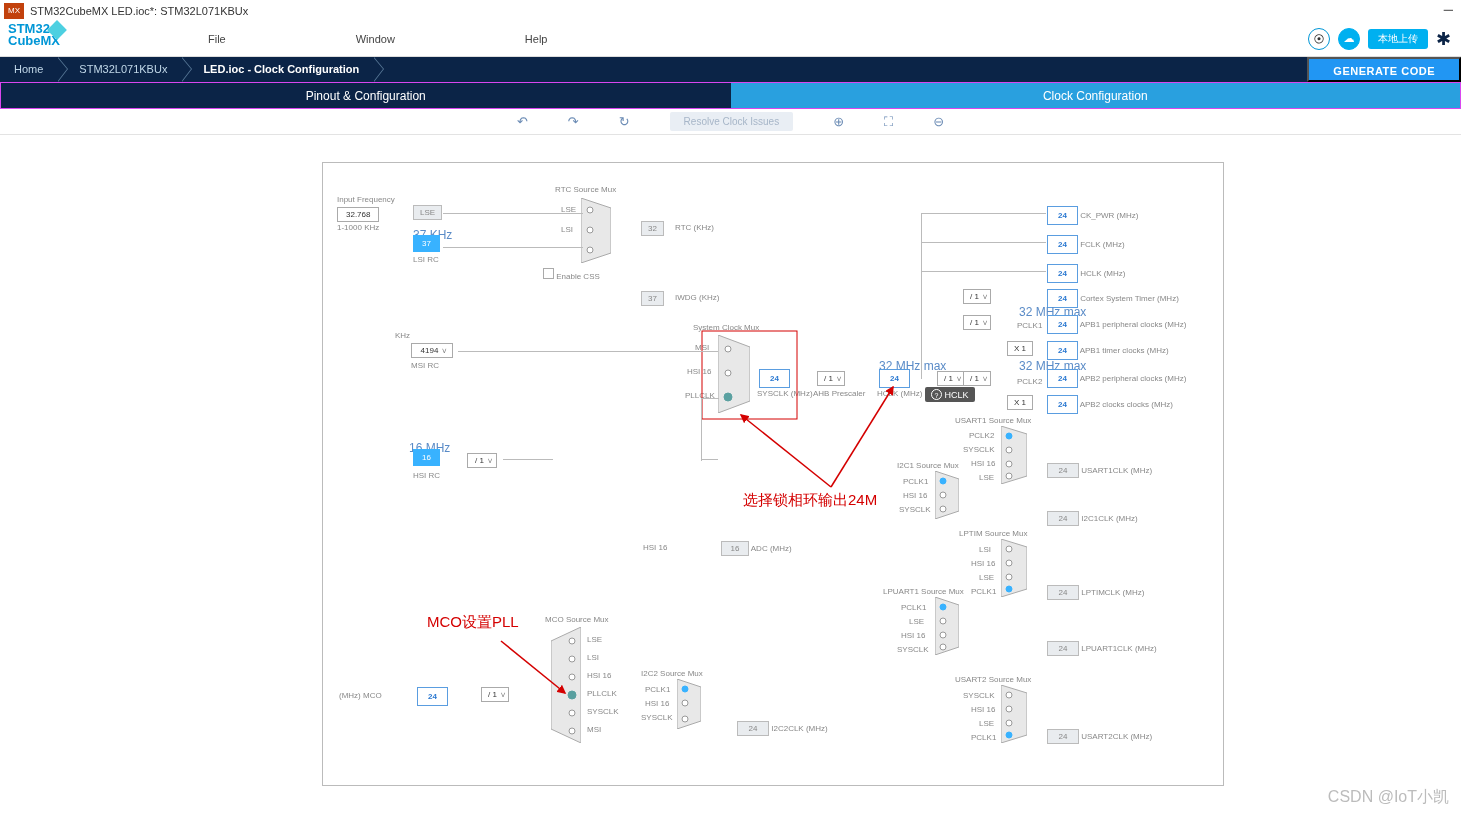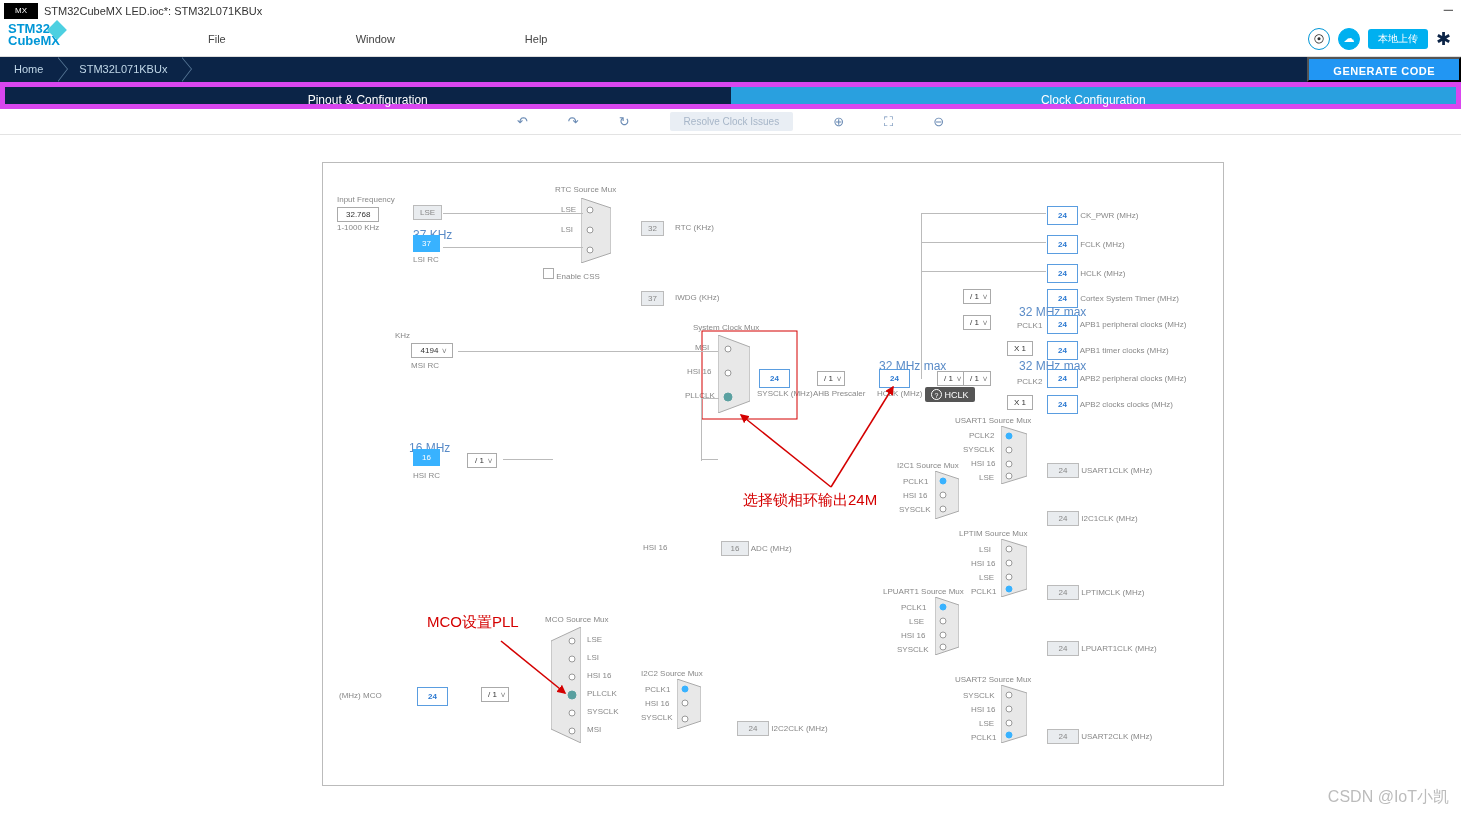--- a/index.html
+++ b/index.html
@@ -1,35 +1,35 @@
 <!DOCTYPE html>
 <html><head>
 <meta charset="utf-8">
 <style>
 * { margin:0; padding:0; box-sizing:border-box; font-family: Arial, sans-serif; }
 body { width:1461px; height:814px; background:#fff; font-size:11px; color:#333; position:relative; }
 .titlebar { height:21px; display:flex; align-items:center; padding-left:4px; background:#fff; }
-.titlebar .ico { width:34px; height:16px; background:#000000; color:#fff; font-size:8px; display:flex; align-items:center; justify-content:center; margin-right:6px; }
+.titlebar .ico { width:20px; height:16px; background:#c2410c; color:#fff; font-size:8px; display:flex; align-items:center; justify-content:center; margin-right:6px; }
 .winctrl { position:absolute; right:8px; top:2px; font-size:13px; }
 .logobar { height:36px; display:flex; align-items:center; border-bottom:1px solid #ddd; }
 .logo { width:60px; height:32px; margin-left:8px; color:#0096d6; font-weight:bold; font-size:13px; line-height:12px; position:relative; }
 .logo .cube { position:absolute; right:4px; top:0; width:14px; height:14px; background:#4dd0e1; transform:rotate(45deg); }
 .menu { margin-left:140px; display:flex; gap:130px; }
 .menu span { color:#444; cursor:pointer; }
 .toprt { margin-left:auto; margin-right:10px; display:flex; gap:8px; align-items:center; }
 .rt-icon { width:22px; height:22px; border-radius:50%; border:1px solid #0096d6; display:flex;align-items:center;justify-content:center; }
 .rt-badge { background:#00b0f0; color:#fff; padding:3px 10px; border-radius:3px; font-size:10px; }
 .breadcrumb { height:25px; background:#0b2447; display:flex; align-items:center; }
 .bc-item { position:relative; padding:0 14px 0 22px; height:25px; line-height:25px; color:#c0d7e8; font-size:11px; }
 .bc-item:first-child { padding-left:14px; }
 .bc-item::after { content:''; position:absolute; right:-10px; top:0; width:0; height:0; border-left:10px solid #0b2447; border-top:12px solid transparent; border-bottom:13px solid transparent; z-index:1; }
 .bc-item.active { color:#fff; font-weight:bold; }
 .bc-item::before { content:''; position:absolute; right:-11px; top:0; width:0; height:0; border-left:10px solid #5a7a99; border-top:12px solid transparent; border-bottom:13px solid transparent; z-index:1; }
 .gen { margin-left:auto; background:#2196f3; color:#fff; padding:5px 24px; height:25px; font-size:11px; font-weight:bold; letter-spacing:0.5px; line-height:14px; }
-.maintabs { height:27px; display:flex; background:#0b2447; border:5px solid #d946ef; }
+.maintabs { height:27px; display:flex; background:#0b2447; border:1px solid #d946ef; }
 .maintabs div { flex:1; text-align:center; line-height:26px; color:#fff; font-size:12px; }
 .maintabs .act { background:#29a0df; }
 .toolbar { height:26px; display:flex; align-items:center; justify-content:center; gap:40px; color:#6c8cb5; font-size:13px; background:#fff; border-bottom:1px solid #e3e3e3; }
 .toolbar span { cursor:pointer; }
 .resolve { background:#e9eef4; color:#a7b6c8; padding:4px 14px; border-radius:2px; font-size:10px; }
 .canvas { position:absolute; left:322px; top:162px; width:902px; height:624px; border:1px solid #bbb; background:#fff; }
 .node { position:absolute; font-size:8px; }
 .lbl { color:#888; font-size:8px; }
 .lblB { color:#5a8bc7; font-size:12px; }
 .box, .boxB, .boxG, .sel { border:1px solid #aaa; background:#fff; padding:2px 5px; font-size:8px; display:inline-flex; align-items:center; justify-content:center; }
@@ -76,20 +76,21 @@
     <div class="rt-icon">⦿</div>
     <div class="rt-icon" style="background:#00b0f0;color:#fff;border-color:#00b0f0">☁</div>
     <div class="rt-badge">本地上传</div>
     <div style="font-size:18px;color:#0b2447">✱</div>
   </div>
 </div>
 
 <div class="breadcrumb">
   <div class="bc-item">Home</div>
   <div class="bc-item">STM32L071KBUx</div>
+  <div class="bc-item active">LED.ioc - Clock Configuration</div>
   <button class="gen">GENERATE CODE</button>
 </div>
 
 <div class="maintabs">
   <div>Pinout &amp; Configuration</div>
   <div class="act">Clock Configuration</div>
 </div>
 
 <div class="toolbar">
   <span>↶</span>

